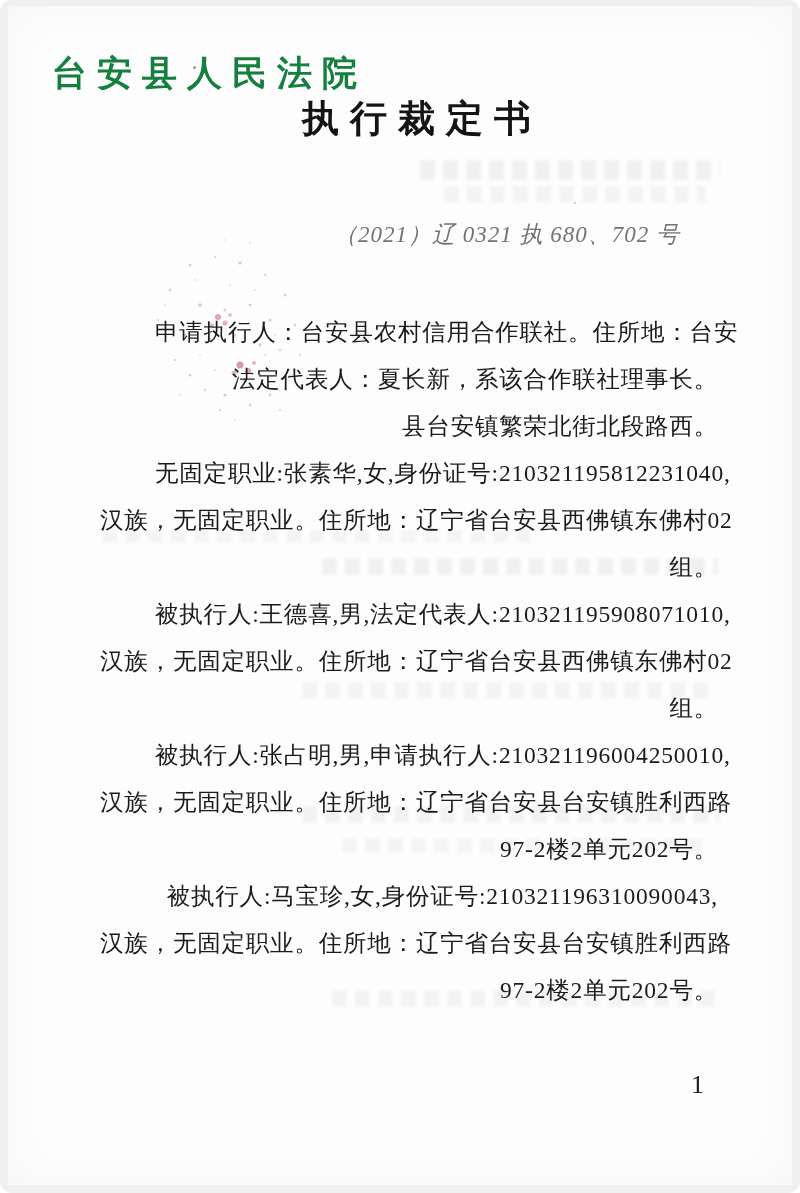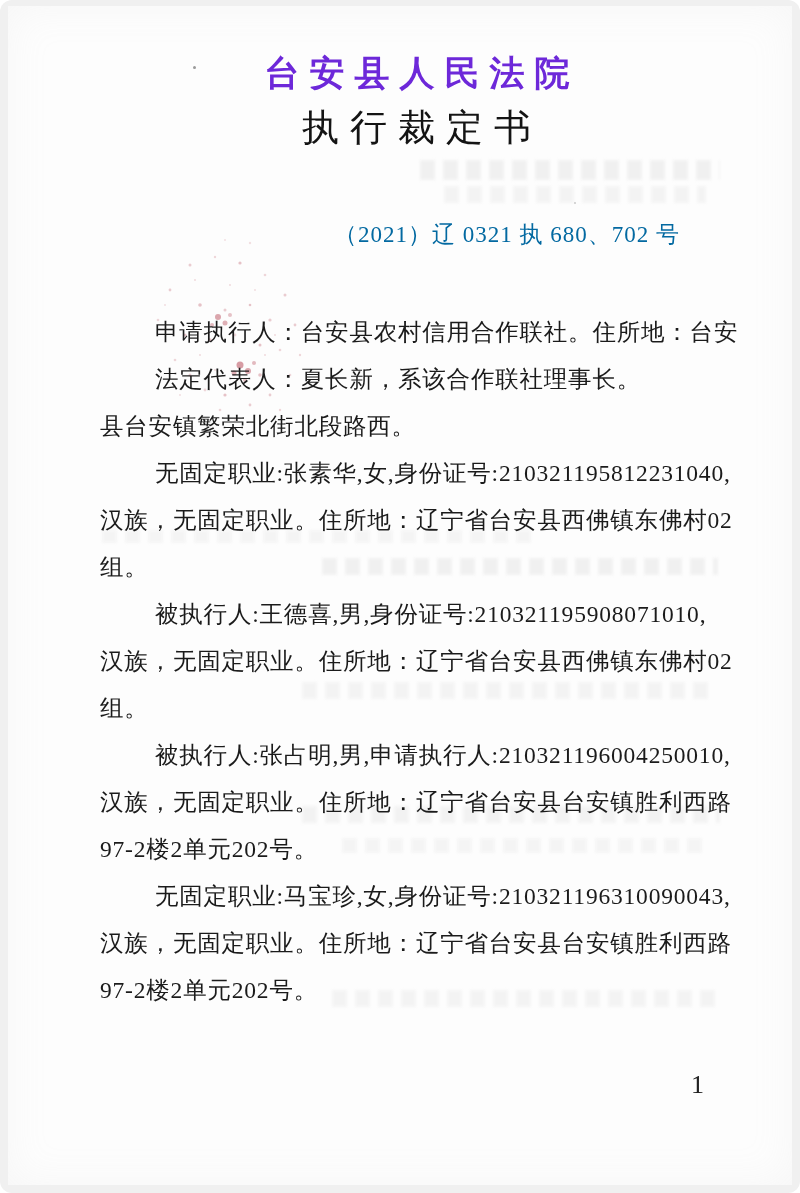--- a/index.html
+++ b/index.html
@@ -26,64 +26,66 @@
     background: #fdfdfd;
     box-shadow: inset 0 0 40px rgba(200,200,200,0.12);
   }
   .court-name {
     position: absolute;
     top: 49px;
     left: 0;
     width: 100%;
     padding-left: 44px;
     box-sizing: border-box;
-    text-align: center;
+    text-align: left;
     font-size: 35px;
     font-weight: 600;
     letter-spacing: 10px;
-    color: #6d28d9;
+    color: #15803d;
     line-height: 1.1;
   }
   .doc-title {
     position: absolute;
-    top: 102px;
+    top: 93px;
     left: 0;
     width: 100%;
     padding-left: 44px;
     box-sizing: border-box;
     text-align: center;
     font-size: 37px;
-    font-weight: 400;
+    font-weight: 700;
     letter-spacing: 11px;
     color: #141414;
     line-height: 1.1;
   }
   .case-number {
     position: absolute;
     top: 215px;
     right: 112px;
     font-size: 23px;
-    color: #0369a1;
+    color: #737373;
     letter-spacing: 1px;
     line-height: 1.2;
+    font-style: italic;
   }
   .doc-body {
     position: absolute;
     top: 303px;
     left: 92px;
     width: 618px;
     color: #1b1b1b;
   }
   .line {
     height: 47px;
     line-height: 47px;
     font-size: 23.5px;
     letter-spacing: 0.8px;
     white-space: nowrap;
     overflow: visible;
+    text-align: right;
   }
   .line.indent { padding-left: 55px; }
   .page-number {
     position: absolute;
     top: 1064px;
     right: 88px;
     font-size: 26px;
     color: #222;
     font-family: "Liberation Serif", "DejaVu Serif", serif;
   }
@@ -195,26 +197,26 @@
     </g>
   </svg>
 
   <div class="doc-body">
       <div class="line indent">申请执行人：台安县农村信用合作联社。住所地：台安</div>
       <div class="line indent">法定代表人：夏长新，系该合作联社理事长。</div>
       <div class="line">县台安镇繁荣北街北段路西。</div>
       <div class="line indent">无固定职业:张素华,女,身份证号:210321195812231040,</div>
       <div class="line">汉族，无固定职业。住所地：辽宁省台安县西佛镇东佛村02</div>
       <div class="line">组。</div>
-      <div class="line indent">被执行人:王德喜,男,身份证号:210321195908071010,</div>
+      <div class="line indent">被执行人:王德喜,男,法定代表人:210321195908071010,</div>
       <div class="line">汉族，无固定职业。住所地：辽宁省台安县西佛镇东佛村02</div>
       <div class="line">组。</div>
       <div class="line indent">被执行人:张占明,男,申请执行人:210321196004250010,</div>
       <div class="line">汉族，无固定职业。住所地：辽宁省台安县台安镇胜利西路</div>
       <div class="line">97-2楼2单元202号。</div>
-      <div class="line indent">无固定职业:马宝珍,女,身份证号:210321196310090043,</div>
+      <div class="line indent">被执行人:马宝珍,女,身份证号:210321196310090043,</div>
       <div class="line">汉族，无固定职业。住所地：辽宁省台安县台安镇胜利西路</div>
       <div class="line">97-2楼2单元202号。</div>
     </div>
 
   <div class="page-number">1</div>
 
 </div>
 
 </body></html>

